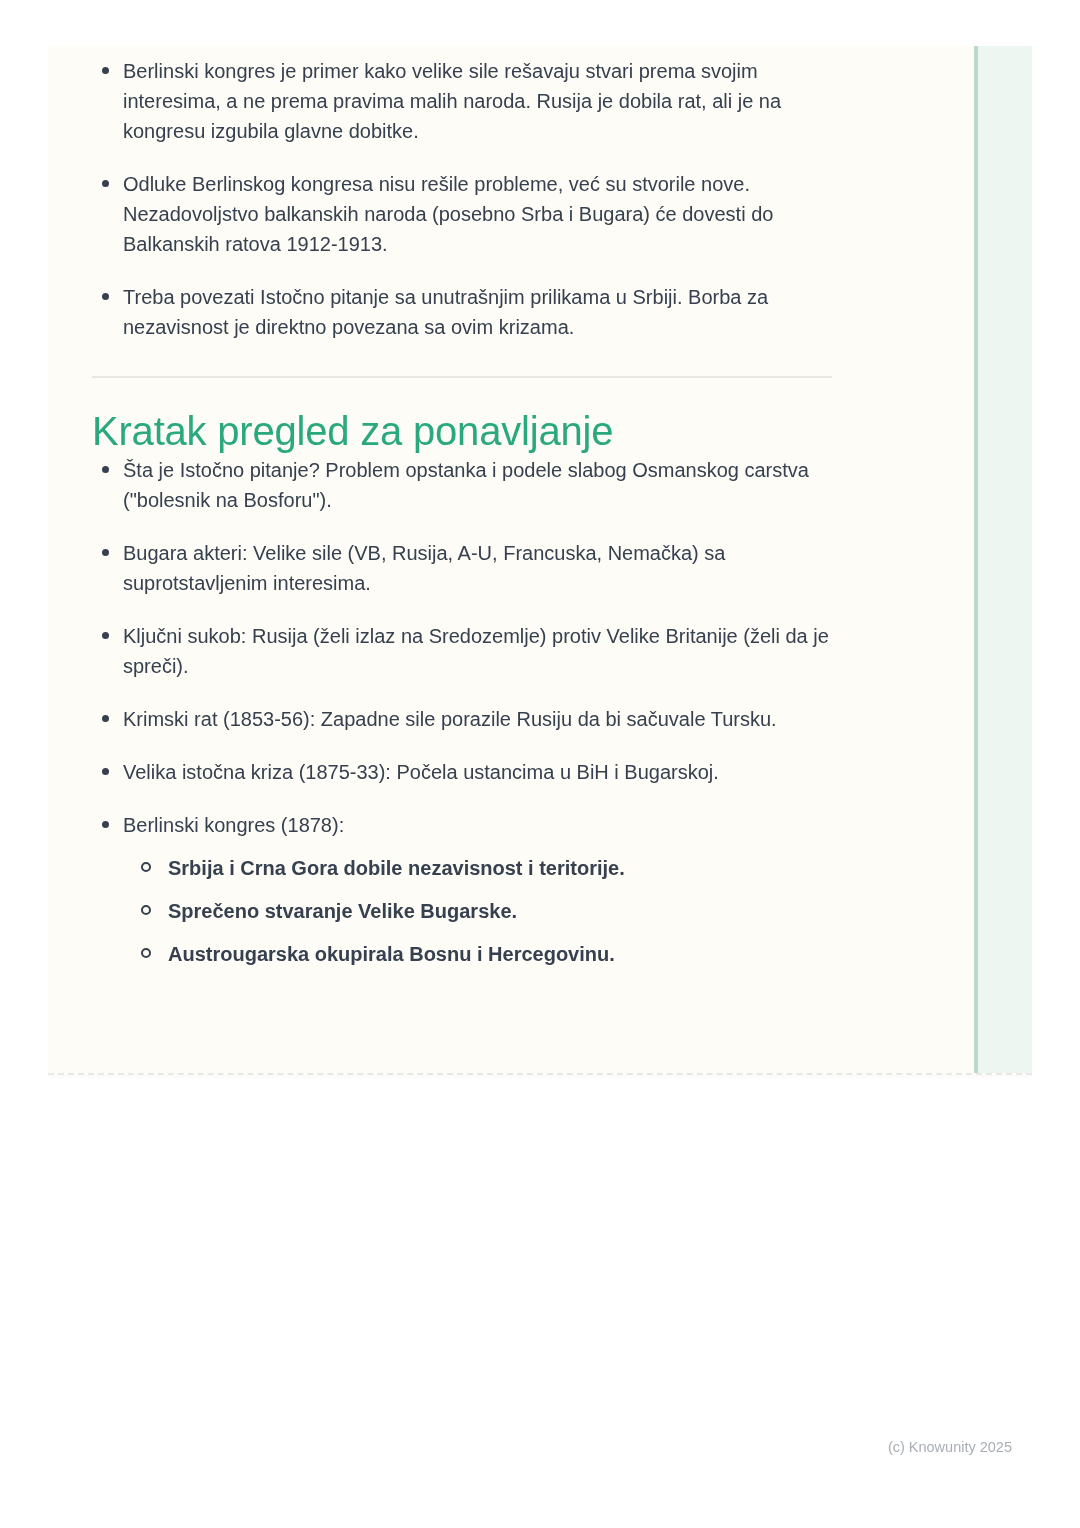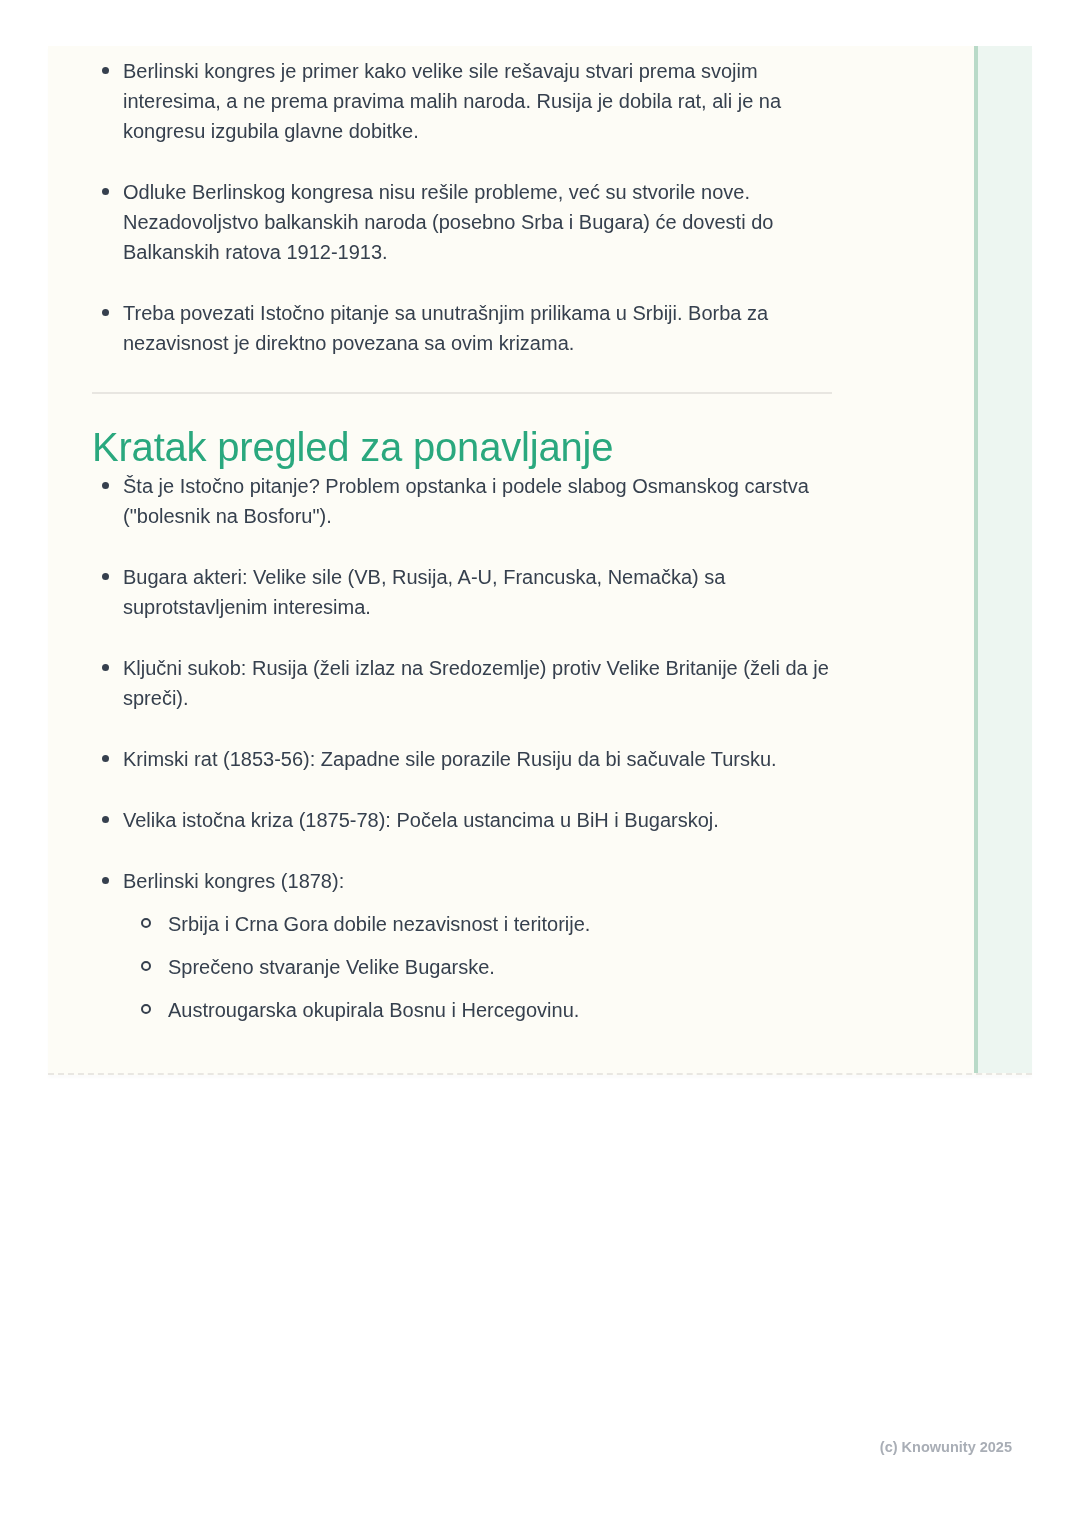--- a/index.html
+++ b/index.html
@@ -49,21 +49,21 @@
     font-size: 20px;
     line-height: 30px;
   }
   ul.bullet-list {
     list-style: none;
     margin: 0; padding: 0;
   }
   ul.bullet-list > li {
     position: relative;
     padding-left: 31px;
-    margin-top: 31px;
+    margin-top: 23px;
   }
   ul.bullet-list > li:first-child { margin-top: 0; }
   ul.bullet-list > li::before {
     content: "";
     position: absolute;
     left: 10px; top: 11px;
     width: 7px; height: 7px;
     border-radius: 50%;
     background: var(--text-color);
   }
@@ -73,20 +73,21 @@
   }
   ul.sub-list {
     list-style: none;
     margin: 12px 0 6px 0;
     padding: 0;
   }
   ul.sub-list > li {
     position: relative;
     padding-left: 45px;
     margin-top: 13px;
+    font-weight: bold;
   }
   ul.sub-list > li::before {
     content: "";
     position: absolute;
     left: 18px; top: 9px;
     width: 6px; height: 6px;
     border: 2px solid var(--text-color);
     border-radius: 50%;
     background: transparent;
   }
@@ -106,21 +107,20 @@
     letter-spacing: -0.2px;
   }
   .review-list { margin-top: 16px; }
   .copyright-note {
     position: absolute;
     top: 1437px;
     right: 68px;
     font-size: 14.5px;
     line-height: 20px;
     color: var(--footer-color);
-    font-weight: bold;
   }
 </style>
 </head>
 <body>
 
 <div class="viewport">
 
   <div class="page-card">
 
     <div class="page-content">
@@ -133,21 +133,21 @@
 
       <hr class="section-divider">
 
       <h2 class="section-heading">Kratak pregled za ponavljanje</h2>
 
       <ul class="bullet-list review-list">
           <li><strong>Šta je Istočno pitanje?</strong> Problem opstanka i podele slabog Osmanskog carstva ("bolesnik na Bosforu").</li>
           <li><strong>Bugara akteri:</strong> Velike sile (VB, Rusija, A-U, Francuska, Nemačka) sa suprotstavljenim interesima.</li>
           <li><strong>Ključni sukob:</strong> Rusija (želi izlaz na Sredozemlje) protiv Velike Britanije (želi da je spreči).</li>
           <li><strong>Krimski rat (1853-56):</strong> Zapadne sile porazile Rusiju da bi sačuvale Tursku.</li>
-          <li><strong>Velika istočna kriza (1875-78):</strong> Počela ustancima u BiH i Bugarskoj.</li>
+          <li><strong>Velika istočna kriza (1875-33):</strong> Počela ustancima u BiH i Bugarskoj.</li>
           <li><strong>Berlinski kongres (1878):</strong><ul class="sub-list">
               <li>Srbija i Crna Gora dobile nezavisnost i teritorije.</li>
               <li>Sprečeno stvaranje Velike Bugarske.</li>
               <li>Austrougarska okupirala Bosnu i Hercegovinu.</li>
             </ul></li>
         </ul>
 
     </div>
 
     <div class="accent-strip"></div>

